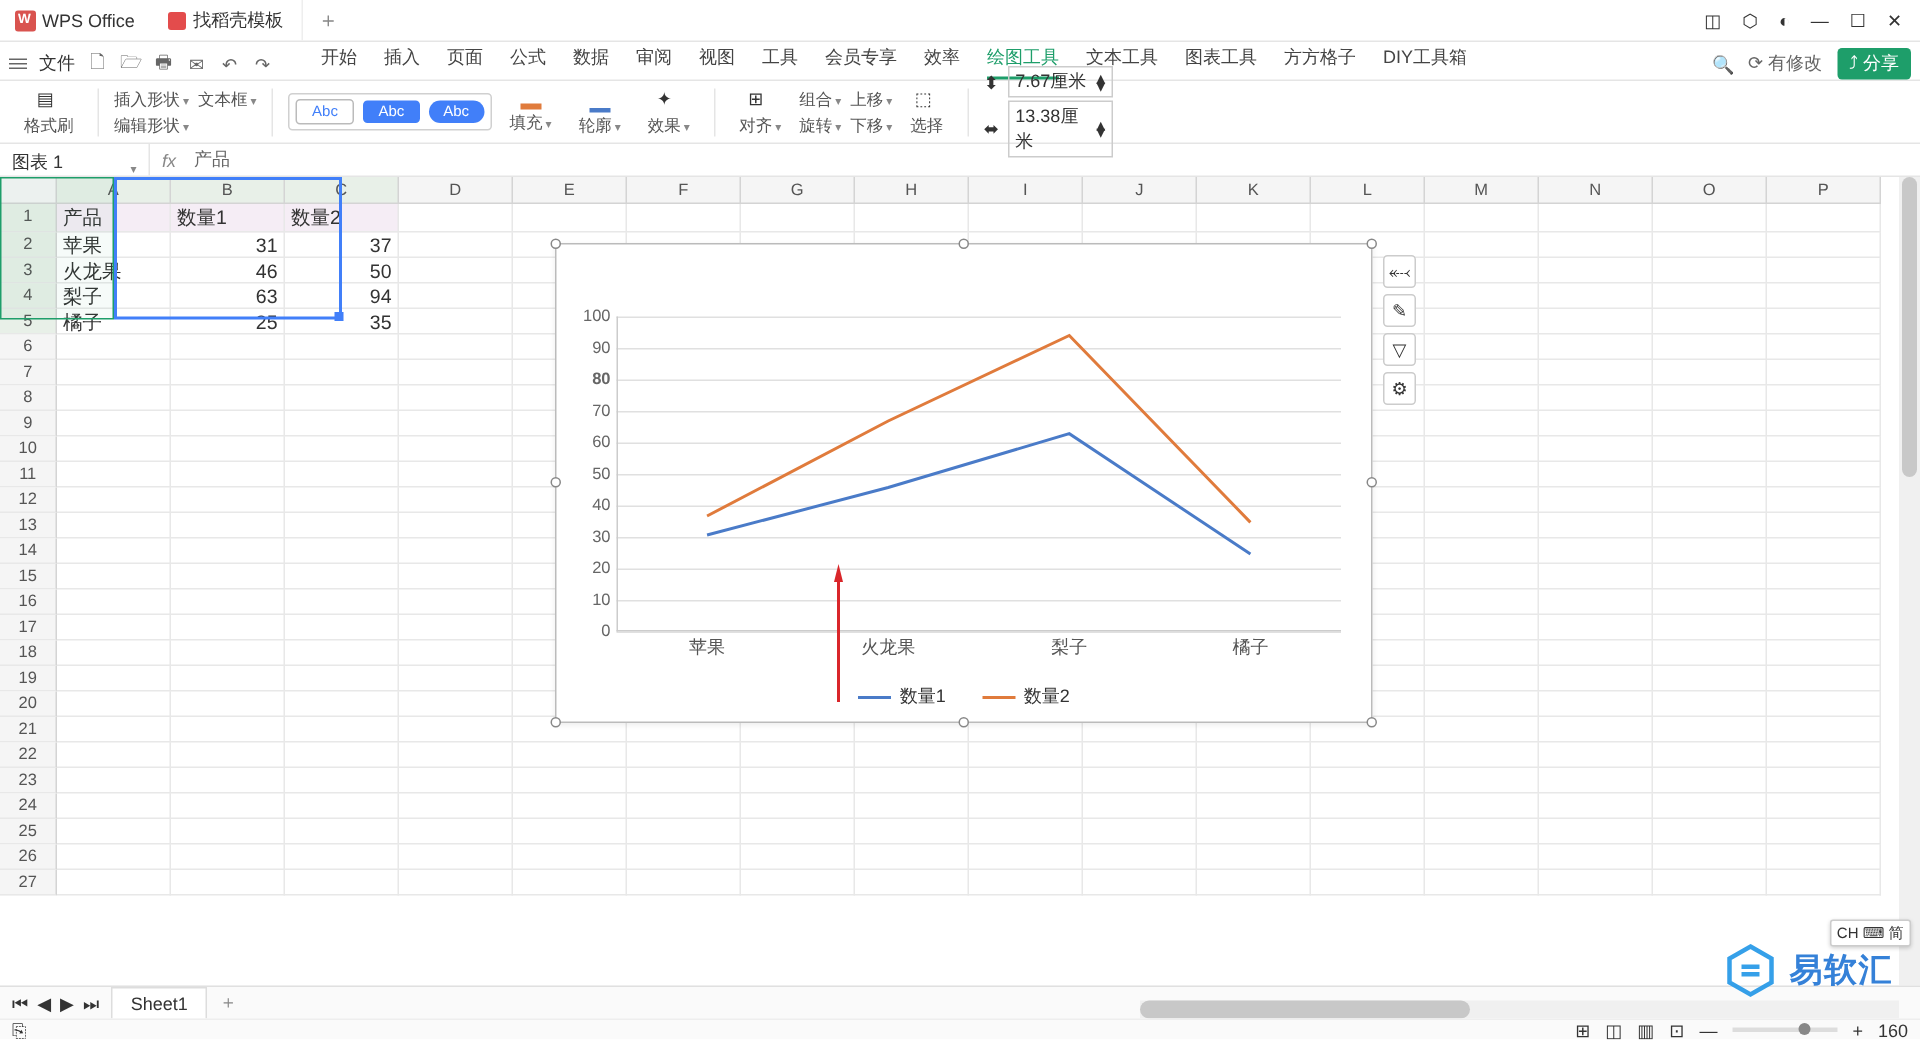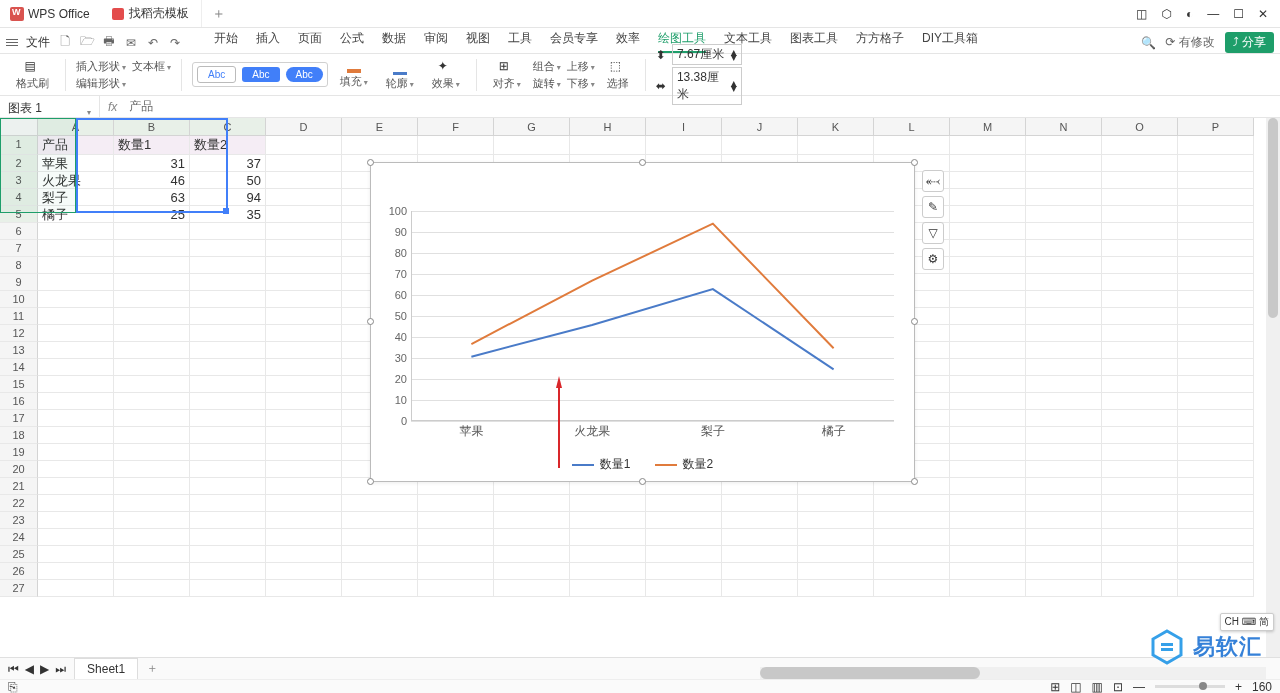--- a/index.html
+++ b/index.html
@@ -838,21 +838,21 @@
     <div class="plot-border"></div>
     <div class="yax" id="yax">
         <div class="ytick" style="top: 100%;">0</div>
         <div class="ytick" style="top: 90%;">10</div>
         <div class="ytick" style="top: 80%;">20</div>
         <div class="ytick" style="top: 70%;">30</div>
         <div class="ytick" style="top: 60%;">40</div>
         <div class="ytick" style="top: 50%;">50</div>
         <div class="ytick" style="top: 40%; text-align: center;">60</div>
         <div class="ytick" style="top: 30%;">70</div>
-        <div class="ytick" style="top: 20%;">80</div>
+        <div class="ytick" style="top: 20%; font-weight: bold;">80</div>
         <div class="ytick" style="top: 10%;">90</div>
         <div class="ytick" style="top: 0%;">100</div>
       </div>
     <svg class="lines" id="chartlines" viewBox="0 0 485 212">
         <polyline points="60.625,146.28 181.875,114.48 303.125,78.44 424.375,159" fill="none" stroke="#4a7bc8" stroke-width="2"></polyline>
         <polyline points="60.625,133.56 181.875,69.96 303.125,12.720000000000011 424.375,137.8" fill="none" stroke="#e07b3c" stroke-width="2"></polyline>
       </svg>
   </div>
   <div class="xax" id="xax">
       <div class="xtick">苹果</div>

